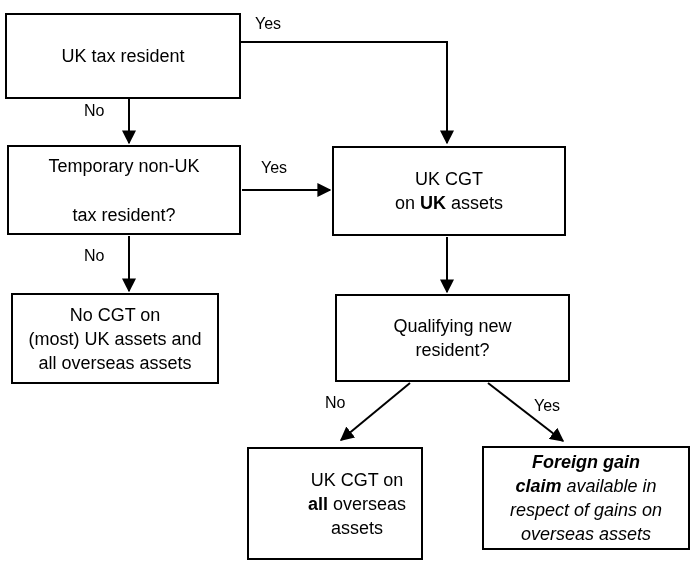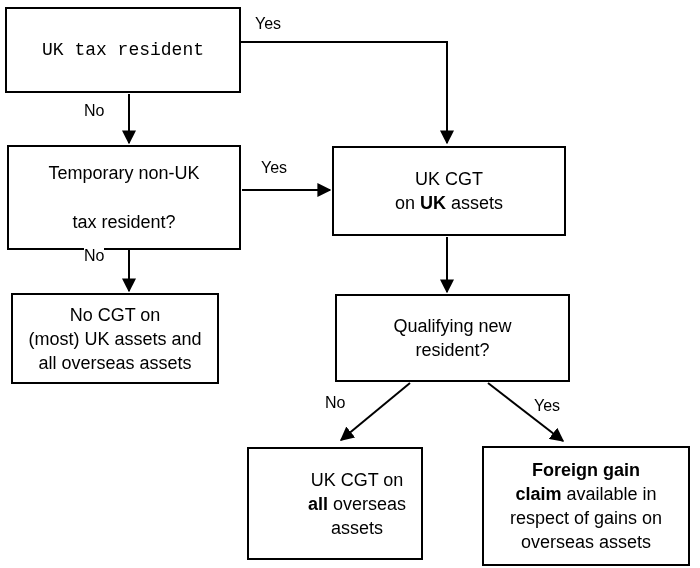--- a/index.html
+++ b/index.html
@@ -27,27 +27,27 @@
     display: flex;
     flex-direction: column;
     justify-content: center;
     align-items: center;
     text-align: center;
     font-size: 18px;
     line-height: 24px;
   }
   .node b { font-weight: bold; }
 
-  .n-uk-tax-resident { left: 5px;   top: 7px;   width: 236px; height: 86px; font-family: Liberation Mono, monospace; }
-  .n-temp-non-uk     { left: 7px;   top: 145px; width: 234px; height: 105px; gap: 25px; }
+  .n-uk-tax-resident { left: 5px;   top: 13px;   width: 236px; height: 86px; }
+  .n-temp-non-uk     { left: 7px;   top: 145px; width: 234px; height: 90px; gap: 25px; }
   .n-no-cgt          { left: 11px;  top: 293px; width: 208px; height: 91px; }
   .n-uk-cgt-uk       { left: 332px; top: 146px; width: 234px; height: 90px; }
   .n-qualifying      { left: 335px; top: 294px; width: 235px; height: 88px; text-align: right; }
   .n-uk-cgt-all      { left: 247px; top: 447px; width: 176px; height: 113px; padding-left: 44px; }
-  .n-foreign-gain    { left: 482px; top: 446px; width: 208px; height: 120px; }
+  .n-foreign-gain    { left: 482px; top: 446px; width: 208px; height: 104px; font-style: italic; }
 
   .edge-label {
     position: absolute;
     font-size: 16px;
     line-height: 22px;
     background: #ffffff;
   }
   .l-yes-top  { left: 255px; top: 13px; }
   .l-no-top   { left: 84px;  top: 100px; }
   .l-yes-mid  { left: 261px; top: 157px; }

